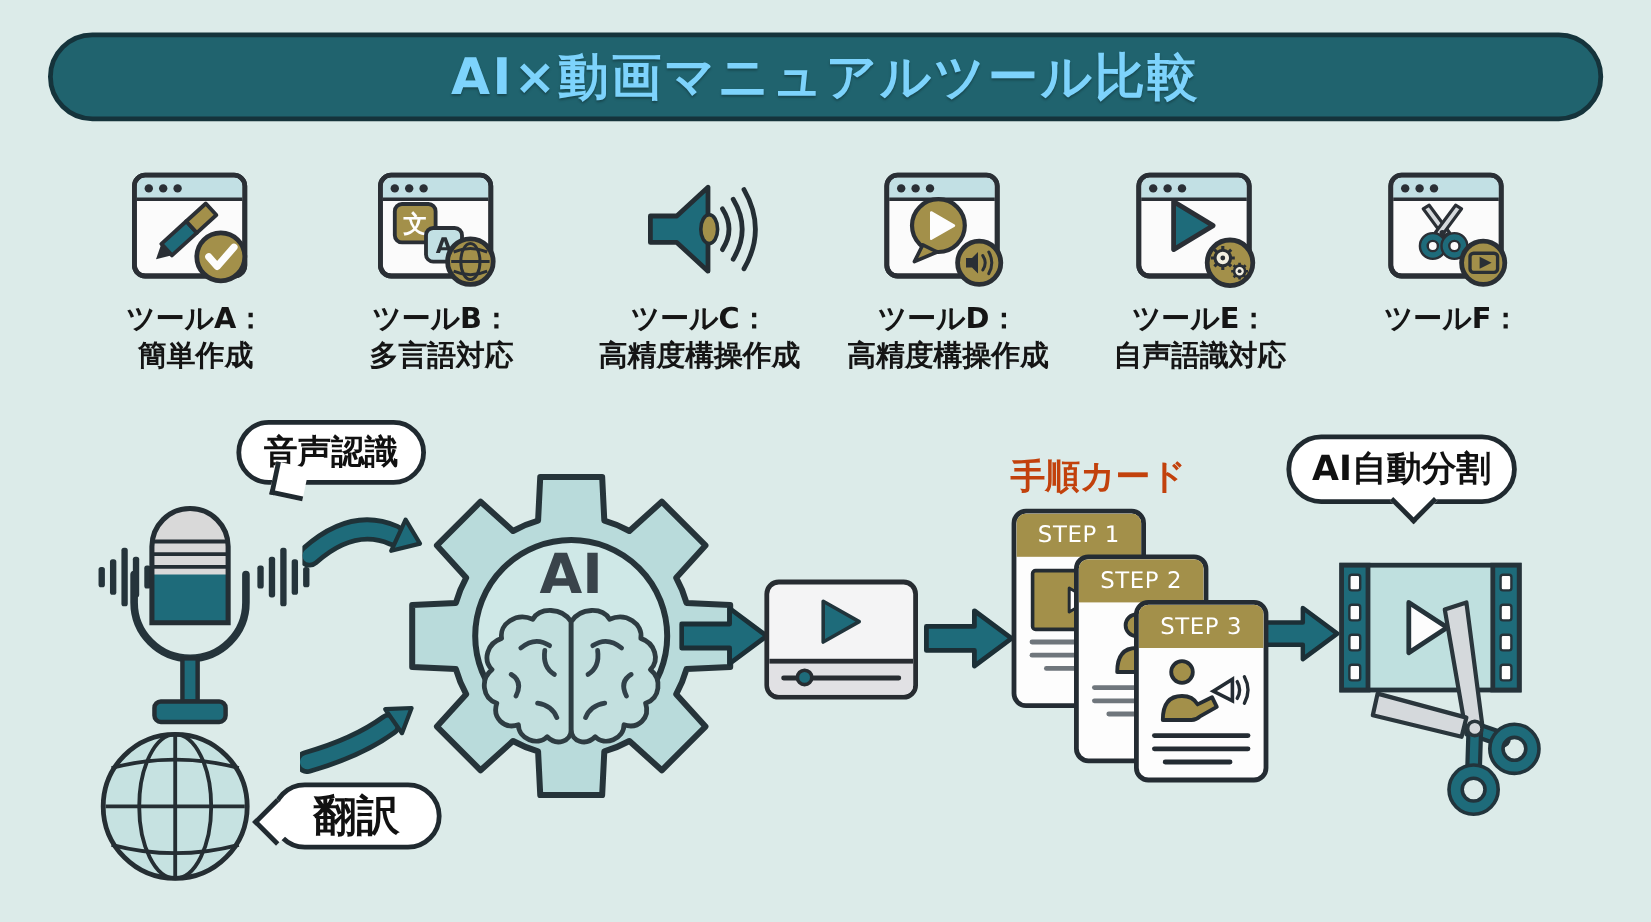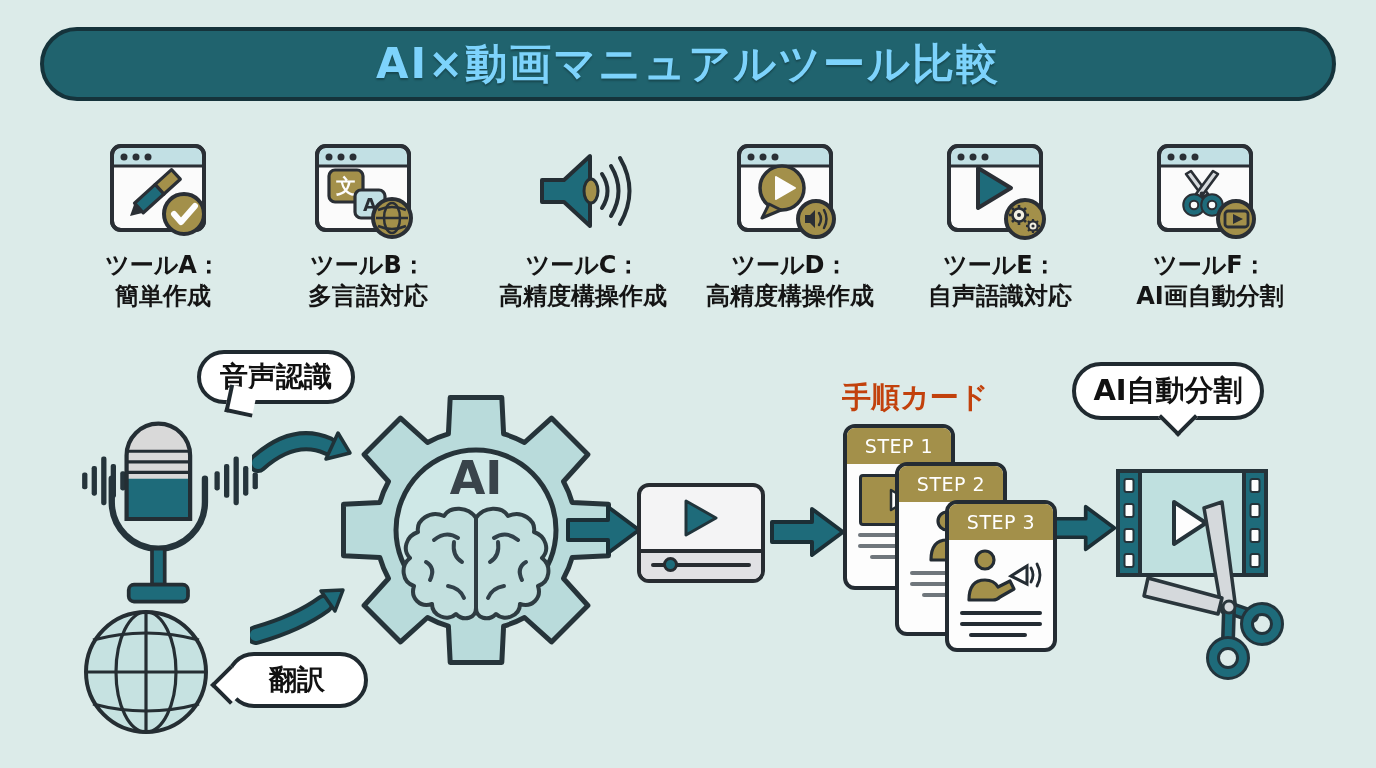--- a/index.html
+++ b/index.html
@@ -204,21 +204,20 @@
       <circle cx="57" cy="63" r="7.5" fill="none" stroke="#2a2f35" stroke-width="8.5"></circle>
       <circle cx="57" cy="63" r="7.5" fill="none" stroke="#1e6b7a" stroke-width="4.5"></circle>
       <circle cx="47" cy="52" r="2.4" fill="#2a2f35"></circle>
       <circle cx="81" cy="77" r="18" fill="#a3904a" stroke="#2a2f35" stroke-width="4"></circle>
       <rect x="70" y="69" width="23" height="16" rx="3" fill="none" stroke="#2a2f35" stroke-width="2.8"></rect>
       <polygon points="78,72 88,77 78,82" fill="#2a2f35"></polygon>
     </svg>
   </div>
   <div class="tlabel">
     <div>ツールF：</div>
-    <div>AI画自動分割</div>
   </div>
 </div>
 
 <div class="abs bubble" style="left:197px;top:350px;width:158px;height:54px;font-size:28px;">
   <span>音声認識</span>
   <div class="tail downleft" style="left:26px;bottom:-15px;"></div>
 </div>
 
 <div class="abs" style="left:80px;top:413px;">
   <svg width="180" height="212" viewBox="0 0 170 200">
@@ -266,21 +265,21 @@
 </div>
 
 <div class="abs" style="left:250px;top:583px;">
   <svg width="108" height="62" viewBox="0 0 108 62">
     <path d="M6,52 Q48,40 74,21" fill="none" stroke="#1f3238" stroke-width="20" stroke-linecap="round"></path>
     <path d="M6,52 Q48,40 74,21" fill="none" stroke="#1e6b7a" stroke-width="12" stroke-linecap="round"></path>
     <polygon points="93,7 85,28 71,8" fill="#1e6b7a" stroke="#1f3238" stroke-width="3.5" stroke-linejoin="round"></polygon>
   </svg>
 </div>
 
-<div class="abs bubble" style="left:226px;top:652px;width:142px;height:56px;font-size:28px;">
+<div class="abs bubble" style="left:226px;top:652px;width:142px;height:56px;font-size:36px;">
   <span>翻訳</span>
   <div class="tail left" style="left:-14px;top:15px;"></div>
 </div>
 
 <div class="abs" style="left:336px;top:390px;">
   <svg width="280" height="280" viewBox="0 0 280 280">
     <path d="M112.4,43.9 L114.2,7.5 L165.8,7.5 L167.6,43.9
              A100,100 0 0 1 188.5,52.5 L215.5,28.1 L251.9,64.5 L227.5,91.5
              A100,100 0 0 1 236.1,112.4 L272.5,114.2 L272.5,165.8 L236.1,167.6
              A100,100 0 0 1 227.5,188.5 L251.9,215.5 L215.5,251.9 L188.5,227.5

